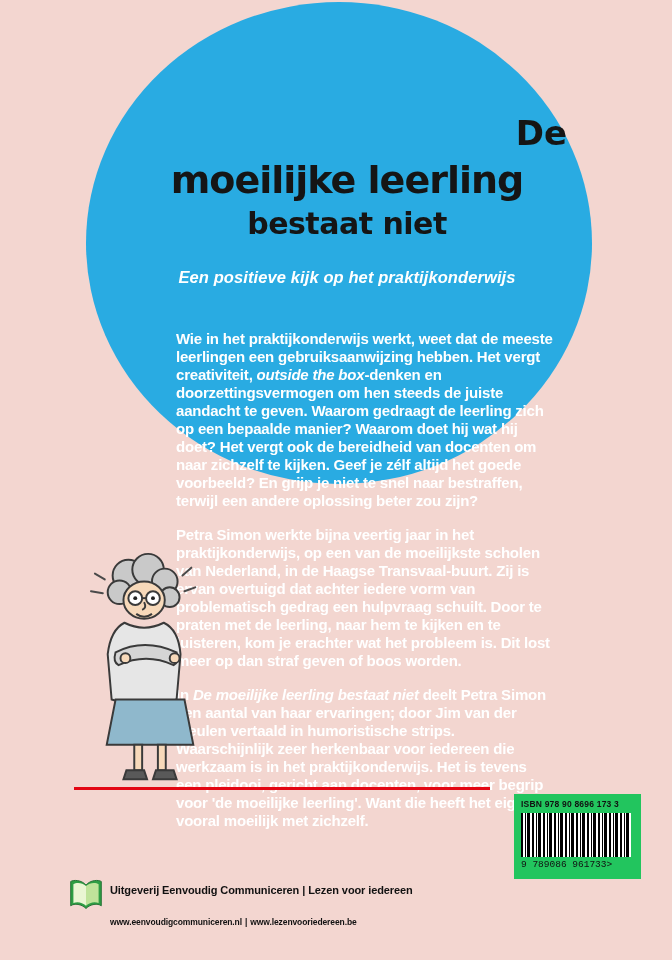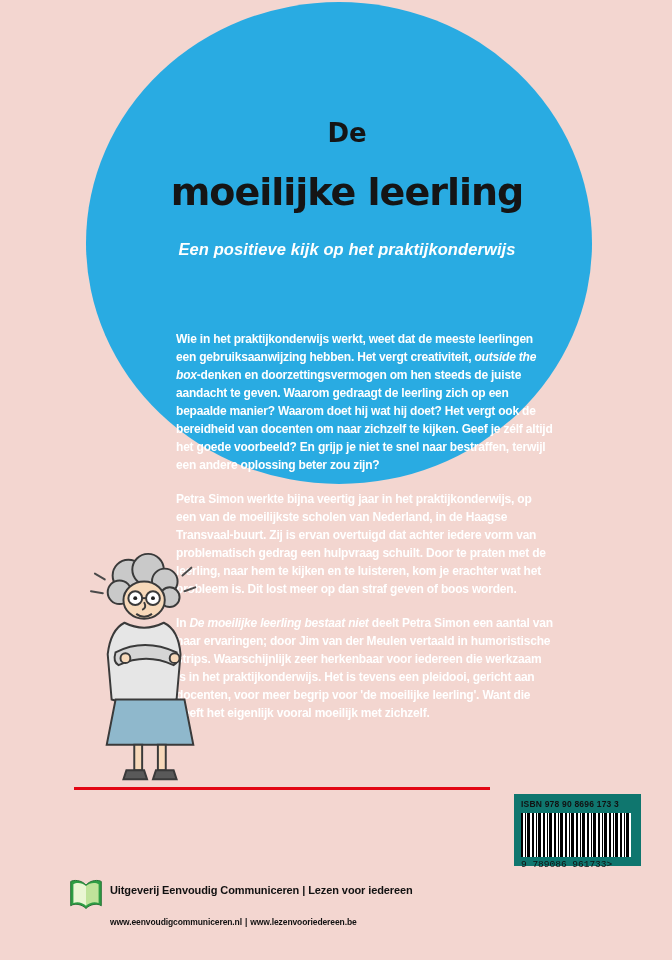--- a/index.html
+++ b/index.html
@@ -3,36 +3,36 @@
 <meta charset="utf-8">
 <style>
   html,body{margin:0;padding:0;}
   body{width:672px;height:960px;overflow:hidden;font-family:"Liberation Sans",sans-serif;}
   .page{position:relative;width:672px;height:960px;background:#f3d6d0;overflow:hidden;}
 
   .blue-circle{position:absolute;left:86px;top:2px;width:506px;height:482px;border-radius:50%;background:#29abe2;}
 
   .title-block{position:absolute;left:127px;top:116px;width:440px;text-align:center;color:#151515;
     font-family:"DejaVu Sans",sans-serif;font-weight:800;}
-  .title-de{font-size:26px;text-align:center;line-height:34px;}
-  .title-main{font-size:38px;letter-spacing:-1px;line-height:44px;margin-top:20px;}
+  .title-de{font-size:34px;text-align:right;line-height:34px;}
+  .title-main{font-size:38px;letter-spacing:-1px;line-height:44px;margin-top:8px;}
   .title-bestaat{font-size:30px;line-height:36px;margin-top:4px;letter-spacing:-0.5px;}
   .subtitle{font-family:"Liberation Sans",sans-serif;font-size:16.5px;font-style:italic;font-weight:bold;
     color:#ffffff;margin-top:26px;letter-spacing:0.1px;}
 
   .body-text{position:absolute;left:176px;top:330px;width:378px;color:#ffffff;font-weight:bold;
-    font-size:12px;line-height:18px;letter-spacing:-0.2px;}
+    font-size:15px;line-height:18px;letter-spacing:-0.2px;}
   .body-text p{margin:0 0 16px 0;}
   .body-text em{font-style:italic;}
 
   .red-line{position:absolute;left:74px;top:787px;width:416px;height:3px;background:#e30613;}
 
   .grandma{position:absolute;left:84px;top:546px;width:134px;height:246px;}
 
-  .isbn-box{position:absolute;left:514px;top:794px;width:127px;height:72px;background:#0f766e;box-sizing:border-box;}
+  .isbn-box{position:absolute;left:514px;top:794px;width:127px;height:85px;background:#22c55e;box-sizing:border-box;}
   .isbn-label{font-size:8.5px;font-weight:bold;color:#111;padding:5px 0 0 7px;letter-spacing:0.2px;}
   .barcode-bars{margin:4px 10px 0 7px;height:44px;
     background:repeating-linear-gradient(90deg,#000 0 2px,#fff 2px 4px,#000 4px 5px,#fff 5px 6px,#000 6px 9px,#fff 9px 11px);}
   .isbn-digits-row{display:flex;align-items:center;padding:2px 4px 0 7px;
     font-family:"Liberation Mono",monospace;font-size:9.5px;color:#111;}
 
   .footer-logo{position:absolute;left:68px;top:878px;width:36px;height:34px;}
   .footer-text{position:absolute;left:110px;top:884px;color:#111;}
   .footer-line1{font-size:11px;font-weight:bold;letter-spacing:-0.1px;}
   .footer-line2{font-size:8.5px;font-weight:bold;margin-top:21px;letter-spacing:-0.1px;}
@@ -41,20 +41,21 @@
 </head>
 <body>
 
 <div class="page">
 
   <div class="blue-circle"></div>
 
   <div class="title-block">
     <div class="title-de">De</div>
     <div class="title-main">moeilijke leerling</div>
+    <div class="title-bestaat">bestaat niet</div>
     <div class="subtitle">Een positieve kijk op het praktijkonderwijs</div>
   </div>
 
   <div class="body-text">
     <p><span>Wie in het praktijkonderwijs werkt, weet dat de meeste leerlingen een gebruiksaanwijzing hebben. Het vergt creativiteit, </span><em>outside the box</em><span>-denken en doorzettingsvermogen om hen steeds de juiste aandacht te geven. Waarom gedraagt de leerling zich op een bepaalde manier? Waarom doet hij wat hij doet? Het vergt ook de bereidheid van docenten om naar zichzelf te kijken. Geef je zélf altijd het goede voorbeeld? En grijp je niet te snel naar bestraffen, terwijl een andere oplossing beter zou zijn?</span></p>
     <p><span>Petra Simon werkte bijna veertig jaar in het praktijkonderwijs, op een van de moeilijkste scholen van Nederland, in de Haagse Transvaal-buurt. Zij is ervan overtuigd dat achter iedere vorm van problematisch gedrag een hulpvraag schuilt. Door te praten met de leerling, naar hem te kijken en te luisteren, kom je erachter wat het probleem is. Dit lost meer op dan straf geven of boos worden.</span></p>
     <p><span>In </span><em>De moeilijke leerling bestaat niet</em><span> deelt Petra Simon een aantal van haar ervaringen; door Jim van der Meulen vertaald in humoristische strips. Waarschijnlijk zeer herkenbaar voor iedereen die werkzaam is in het praktijkonderwijs. Het is tevens een pleidooi, gericht aan docenten, voor meer begrip voor 'de moeilijke leerling'. Want die heeft het eigenlijk vooral moeilijk met zichzelf.</span></p>
   </div>
 
   <svg class="grandma" viewBox="0 0 130 250" xmlns="http://www.w3.org/2000/svg">

